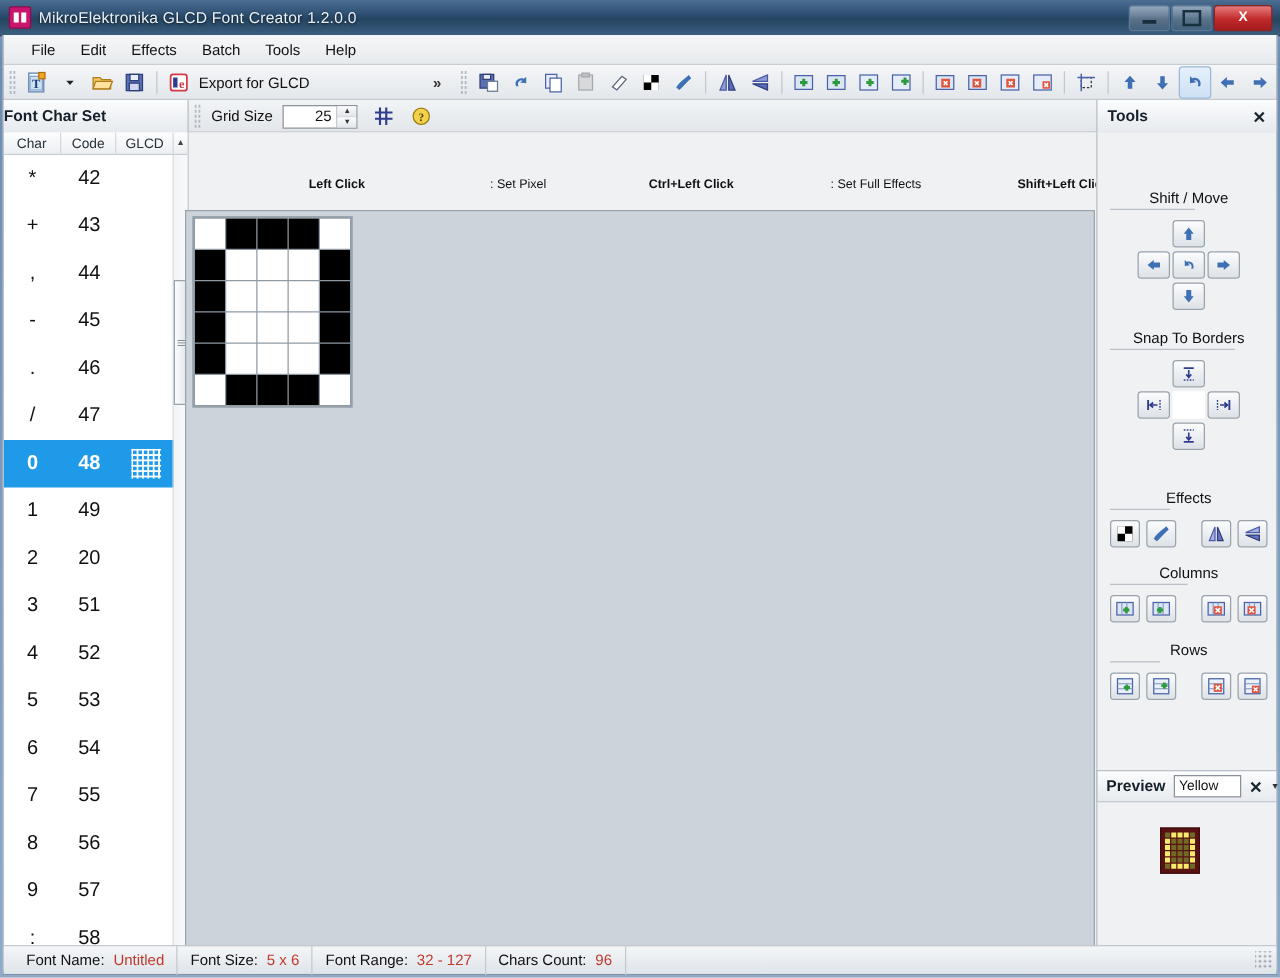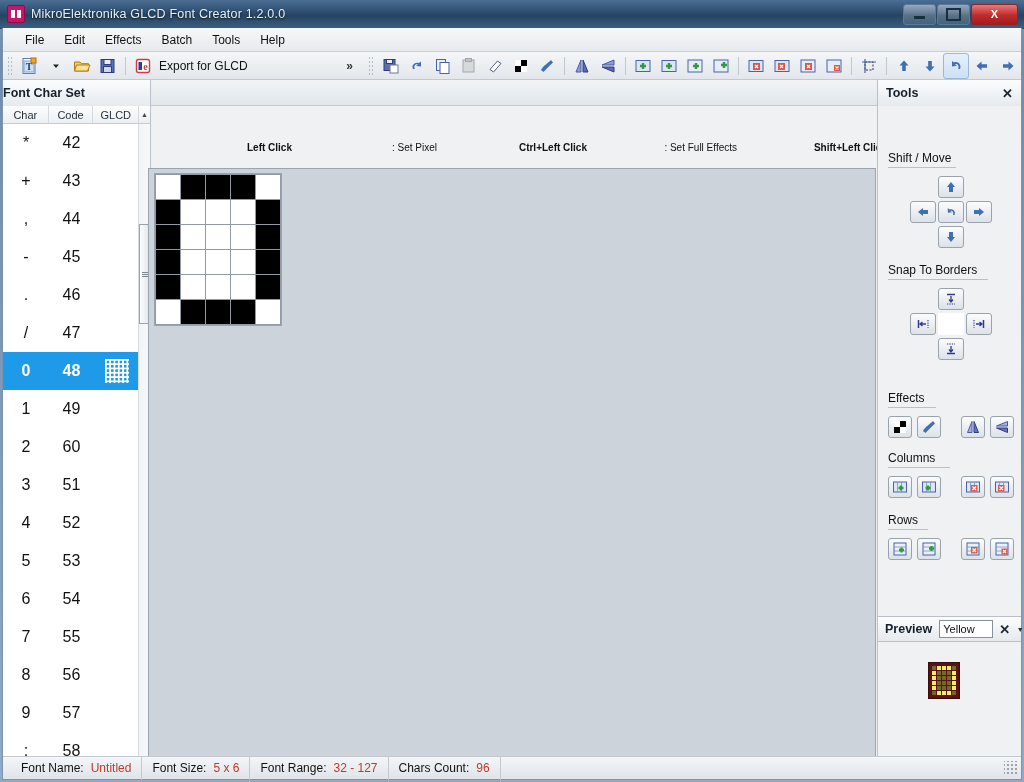--- a/index.html
+++ b/index.html
@@ -200,21 +200,21 @@
     border:1px solid #9aa4ae;box-sizing:content-box;
     display:grid;background:#8f9aa4;gap:1px;padding:1px;
   }
   .pixgrid .px{width:24px;height:24px;}
   .px.on{background:#000;}
   .px.off{background:#fff;}
 
   
   .toolsdock{
     position:absolute;left:874px;top:78px;width:144px;height:670px;
-    background:#eff1f3;border-left:1px solid #b9c0c7;box-sizing:border-box;
+    background:#eff1f3;border-left:1px solid #b9c0c7;box-sizing:border-box;text-align:center;
   }
   .grp{position:absolute;left:10px;width:126px;}
   .grp-title{font-size:12px;color:#111;padding-bottom:2px;}
   .grp-rule{height:1px;background:#b9c0c7;width:68px;margin-bottom:8px;}
   .dpad{position:relative;width:126px;height:78px;}
   .pbtn{
     position:absolute;width:26px;height:22px;
     background:linear-gradient(180deg,#fbfcfd,#dde2e7);
     border:1px solid #9aa3ac;border-radius:3px;box-sizing:border-box;
     display:flex;align-items:center;justify-content:center;
@@ -494,20 +494,44 @@
           <polygon points="14.5,9 9.5,4.5 9.5,7.2 4,7.2 4,10.8 9.5,10.8 9.5,13.5" fill="#3f6fb5"></polygon>
         </svg>
       </div>
     </div>
 
     <div class="bar2">
       <div class="fcs-caption">
         <span>Font Char Set</span>
       </div>
 
+      <div class="gridsize-wrap">
+        <div class="grip"></div>
+        <div class="gs-label">Grid Size</div>
+        <div class="spin">
+          <div class="val">25</div>
+          <div class="arrows">
+            <i>▲</i>
+            <i>▼</i>
+          </div>
+        </div>
+        <div style="width:8px"></div>
+        <div class="tbtn">
+          <svg width="16" height="16" viewBox="0 0 16 16">
+            <path d="M5 1 v14 M10 1 v14 M1 5 h14 M1 10 h14" stroke="#2f3b8c" stroke-width="1.7"></path>
+          </svg>
+        </div>
+        <div style="width:4px"></div>
+        <div class="tbtn">
+          <svg width="16" height="16" viewBox="0 0 16 16">
+            <circle cx="8" cy="8" r="6.5" fill="#f2d24b" stroke="#9c7b10"></circle>
+            <text x="8" y="11.5" font-size="9" font-weight="bold" fill="#4a3a05" text-anchor="middle" font-family="Liberation Serif, serif">?</text>
+          </svg>
+        </div>
+      </div>
 
       <div class="tools-caption">
         <div class="ttl">Tools</div>
         <div class="xclose">✕</div>
       </div>
     </div>
 
     <div class="fcs">
       <div class="fcs-header">
         <div class="hc-char">Char</div>
@@ -553,21 +577,21 @@
               <div class="mini-grid"></div>
             </div>
           </div>
           <div class="frow">
             <div class="c">1</div>
             <div class="cd">49</div>
             <div class="g"></div>
           </div>
           <div class="frow">
             <div class="c">2</div>
-            <div class="cd">60</div>
+            <div class="cd">20</div>
             <div class="g"></div>
           </div>
           <div class="frow">
             <div class="c">3</div>
             <div class="cd">51</div>
             <div class="g"></div>
           </div>
           <div class="frow">
             <div class="c">4</div>
             <div class="cd">52</div>

